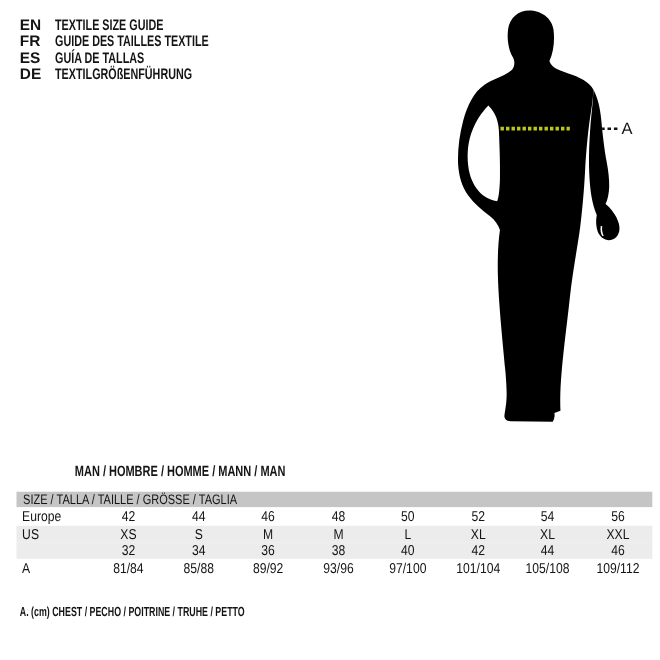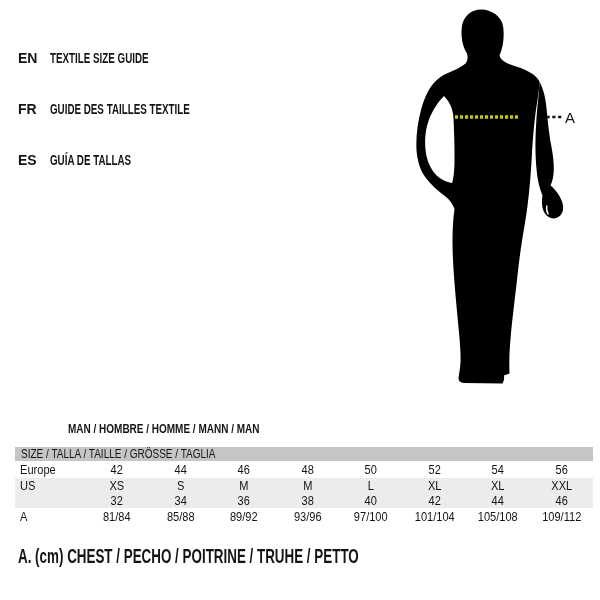--- a/index.html
+++ b/index.html
@@ -7,21 +7,21 @@
     width:600px;height:600px;overflow:hidden;background:#ffffff;
     font-family:"Liberation Sans","DejaVu Sans",sans-serif;
     color:#141414;position:relative;
   }
   .abs{position:absolute;}
   .cond{display:inline-block;transform:scaleX(.70);transform-origin:0 50%;white-space:nowrap;}
   .cond80{display:inline-block;transform:scaleX(.80);transform-origin:0 50%;white-space:nowrap;}
 
   
   .lang-list{left:18px;top:15px;font-weight:700;font-size:14px;line-height:15px;}
-  .lang-row{display:flex;height:15px;align-items:center;margin-top:36px;}
+  .lang-row{display:flex;height:15px;align-items:center;}
   .lang-row .code{width:32px;flex:0 0 32px;}
 
   
   .cats{left:18px;top:106px;font-weight:700;font-size:14px;line-height:18.5px;}
 
   
   svg.fig{left:0;top:0;}
   .measure-label{left:565px;top:109px;font-size:15px;font-weight:400;}
 
   
@@ -32,41 +32,45 @@
   .thead{height:14px;background:var(--header-bg,#c5c5c5);display:flex;align-items:center;padding-left:6px;box-sizing:border-box;}
   .thead .cond80{font-size:12.5px;}
   .trow{display:grid;grid-template-columns:70px repeat(8,1fr);align-items:center;}
   .trow.r0{height:17px;}
   .trow.r1,.trow.r2{height:15px;background:var(--row-alt-bg,#ececec);}
   .trow.r3{height:17px;}
   .tlabel{padding-left:6px;transform:scaleX(.85);transform-origin:0 50%;white-space:nowrap;}
   .tcell{text-align:center;transform:scaleX(.85);transform-origin:50% 50%;white-space:nowrap;}
 
   
-  .footnote{left:18px;top:549px;font-weight:700;font-size:20px;line-height:15px;}
+  .footnote{left:18px;top:549px;font-weight:700;font-size:12px;line-height:15px;}
   .footnote .cond{transform:scaleX(.67);}
 
   line.chest{stroke:var(--dash-yellow,#bec818);}
   line.pointer{stroke:#141414;}
 </style>
 </head>
 <body style="--dash-yellow: #bec818; --header-bg: #c5c5c5; --row-alt-bg: #ececec;">
 
 <div class="abs lang-list">
   <div class="lang-row">
     <span class="code">EN</span>
     <span class="cond">TEXTILE SIZE GUIDE</span>
   </div>
   <div class="lang-row">
     <span class="code">FR</span>
     <span class="cond">GUIDE DES TAILLES TEXTILE</span>
   </div>
   <div class="lang-row">
     <span class="code">ES</span>
     <span class="cond">GUÍA DE TALLAS</span>
+  </div>
+  <div class="lang-row">
+    <span class="code">DE</span>
+    <span class="cond">TEXTILGRÖßENFÜHRUNG</span>
   </div>
 </div>
 
 <div class="abs cats">
 </div>
 
 <svg class="abs fig" width="600" height="600" viewBox="0 0 600 600" aria-hidden="true">
 
   <path fill="#000000" d="
     M 481 9.5

